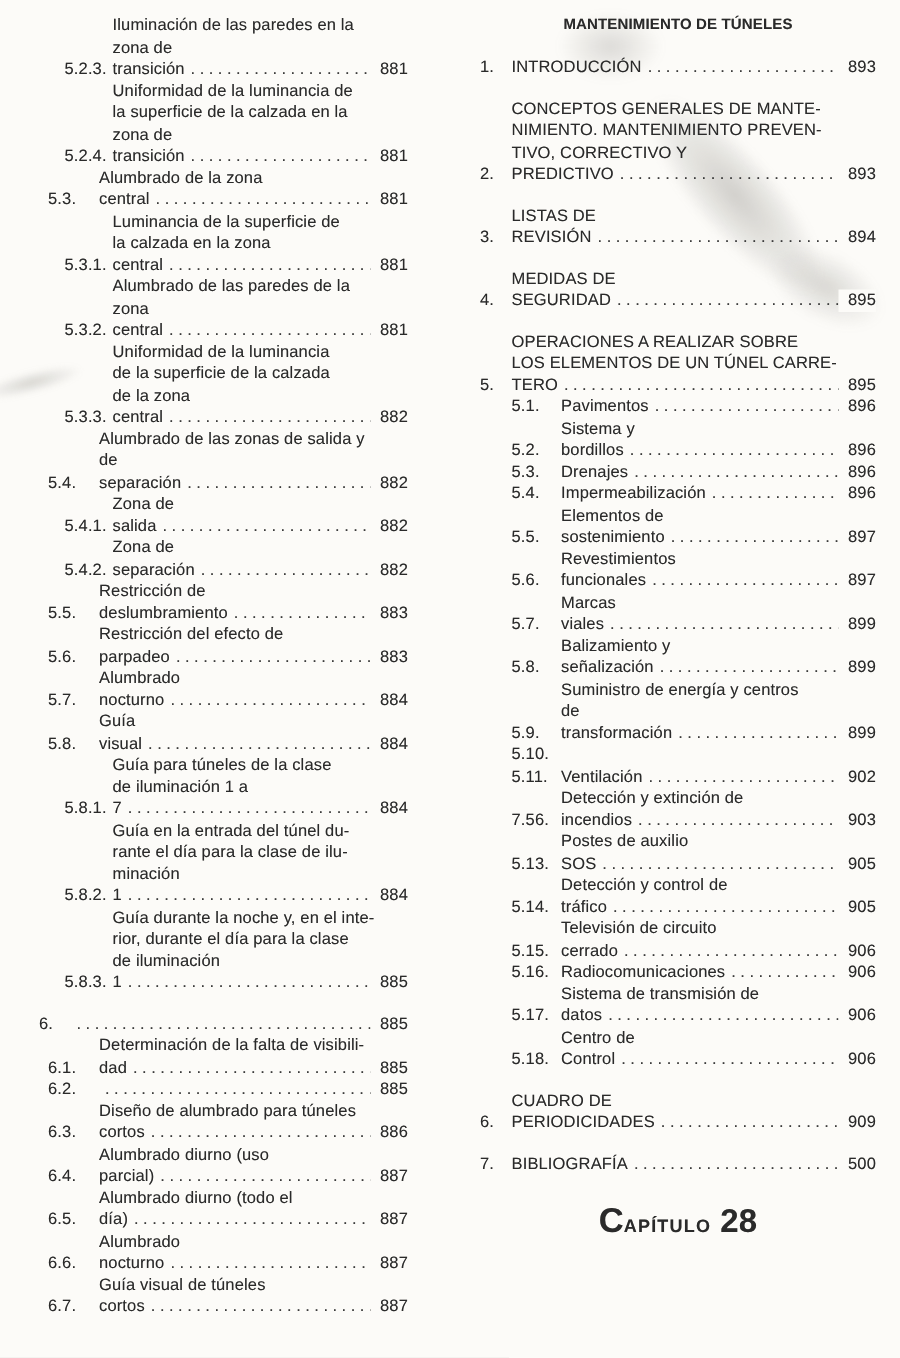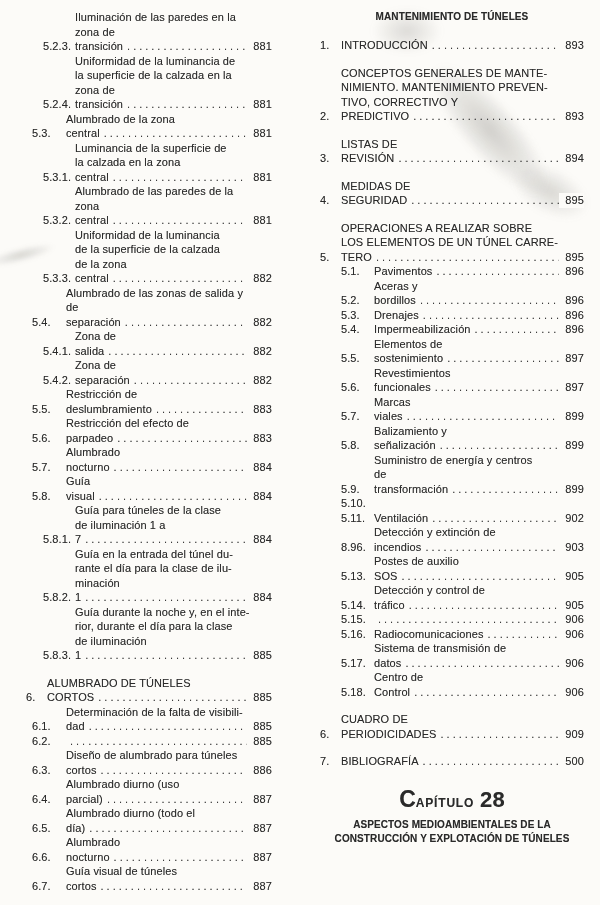--- a/index.html
+++ b/index.html
@@ -141,21 +141,21 @@
           <div class="row lvl3">
             <span class="num">5.8.3.</span>
             <span class="body"><span class="label">Guía durante la noche y, en el inte-
 rior, durante el día para la clase
 de iluminación 1</span><span class="dots"></span><span class="pg">885</span></span>
           </div>
         </div>
         <div class="group">
           <div class="row lvl1">
             <span class="num">6.</span>
-            <span class="body"><span class="label">ALUMBRADO DE TÚNELES CORTOS</span><span class="dots"></span><span class="pg">885</span></span>
+            <span class="body"><span class="dots"></span><span class="pg">885</span></span>
           </div>
           <div class="row lvl2">
             <span class="num">6.1.</span>
             <span class="body"><span class="label">Determinación de la falta de visibili-
 dad</span><span class="dots"></span><span class="pg">885</span></span>
           </div>
           <div class="row lvl2">
             <span class="num">6.2.</span>
             <span class="body"><span class="dots"></span><span class="pg">885</span></span>
           </div>
@@ -221,21 +221,21 @@
             <span class="body"><span class="label">OPERACIONES A REALIZAR SOBRE
 LOS ELEMENTOS DE UN TÚNEL CARRE-
 TERO</span><span class="dots"></span><span class="pg">895</span></span>
           </div>
           <div class="row lvl2">
             <span class="num">5.1.</span>
             <span class="body"><span class="label">Pavimentos</span><span class="dots"></span><span class="pg">896</span></span>
           </div>
           <div class="row lvl2">
             <span class="num">5.2.</span>
-            <span class="body"><span class="label">Aceras y bordillos</span><span class="dots"></span><span class="pg">896</span></span>
+            <span class="body"><span class="label">Sistema y bordillos</span><span class="dots"></span><span class="pg">896</span></span>
           </div>
           <div class="row lvl2">
             <span class="num">5.3.</span>
             <span class="body"><span class="label">Drenajes</span><span class="dots"></span><span class="pg">896</span></span>
           </div>
           <div class="row lvl2">
             <span class="num">5.4.</span>
             <span class="body"><span class="label">Impermeabilización</span><span class="dots"></span><span class="pg">896</span></span>
           </div>
           <div class="row lvl2">
@@ -260,34 +260,34 @@
 de transformación</span><span class="dots"></span><span class="pg">899</span></span>
           </div>
           <div class="row lvl2">
             <span class="num">5.10.</span>
           </div>
           <div class="row lvl2">
             <span class="num">5.11.</span>
             <span class="body"><span class="label">Ventilación</span><span class="dots"></span><span class="pg">902</span></span>
           </div>
           <div class="row lvl2">
-            <span class="num">8.96.</span>
+            <span class="num">7.56.</span>
             <span class="body"><span class="label">Detección y extinción de incendios</span><span class="dots"></span><span class="pg">903</span></span>
           </div>
           <div class="row lvl2">
             <span class="num">5.13.</span>
             <span class="body"><span class="label">Postes de auxilio SOS</span><span class="dots"></span><span class="pg">905</span></span>
           </div>
           <div class="row lvl2">
             <span class="num">5.14.</span>
             <span class="body"><span class="label">Detección y control de tráfico</span><span class="dots"></span><span class="pg">905</span></span>
           </div>
           <div class="row lvl2">
             <span class="num">5.15.</span>
-            <span class="body"><span class="dots"></span><span class="pg">906</span></span>
+            <span class="body"><span class="label">Televisión de circuito cerrado</span><span class="dots"></span><span class="pg">906</span></span>
           </div>
           <div class="row lvl2">
             <span class="num">5.16.</span>
             <span class="body"><span class="label">Radiocomunicaciones</span><span class="dots"></span><span class="pg">906</span></span>
           </div>
           <div class="row lvl2">
             <span class="num">5.17.</span>
             <span class="body"><span class="label">Sistema de transmisión de datos</span><span class="dots"></span><span class="pg">906</span></span>
           </div>
           <div class="row lvl2">
@@ -306,17 +306,16 @@
             <span class="num">7.</span>
             <span class="body"><span class="label">BIBLIOGRAFÍA</span><span class="dots"></span><span class="pg">500</span></span>
           </div>
         </div>
       </div>
 
     <div class="chapter chapter-28">
       <div class="cap-line">
         <span class="cap-word">Capítulo</span><span class="cap-num">28</span>
       </div>
-      <div class="cap-title">ASPECTOS MEDIOAMBIENTALES DE LA CONSTRUCCIÓN Y EXPLOTACIÓN DE TÚNELES</div>
     </div>
 
   </div>
 </div>
 
 </body></html>

